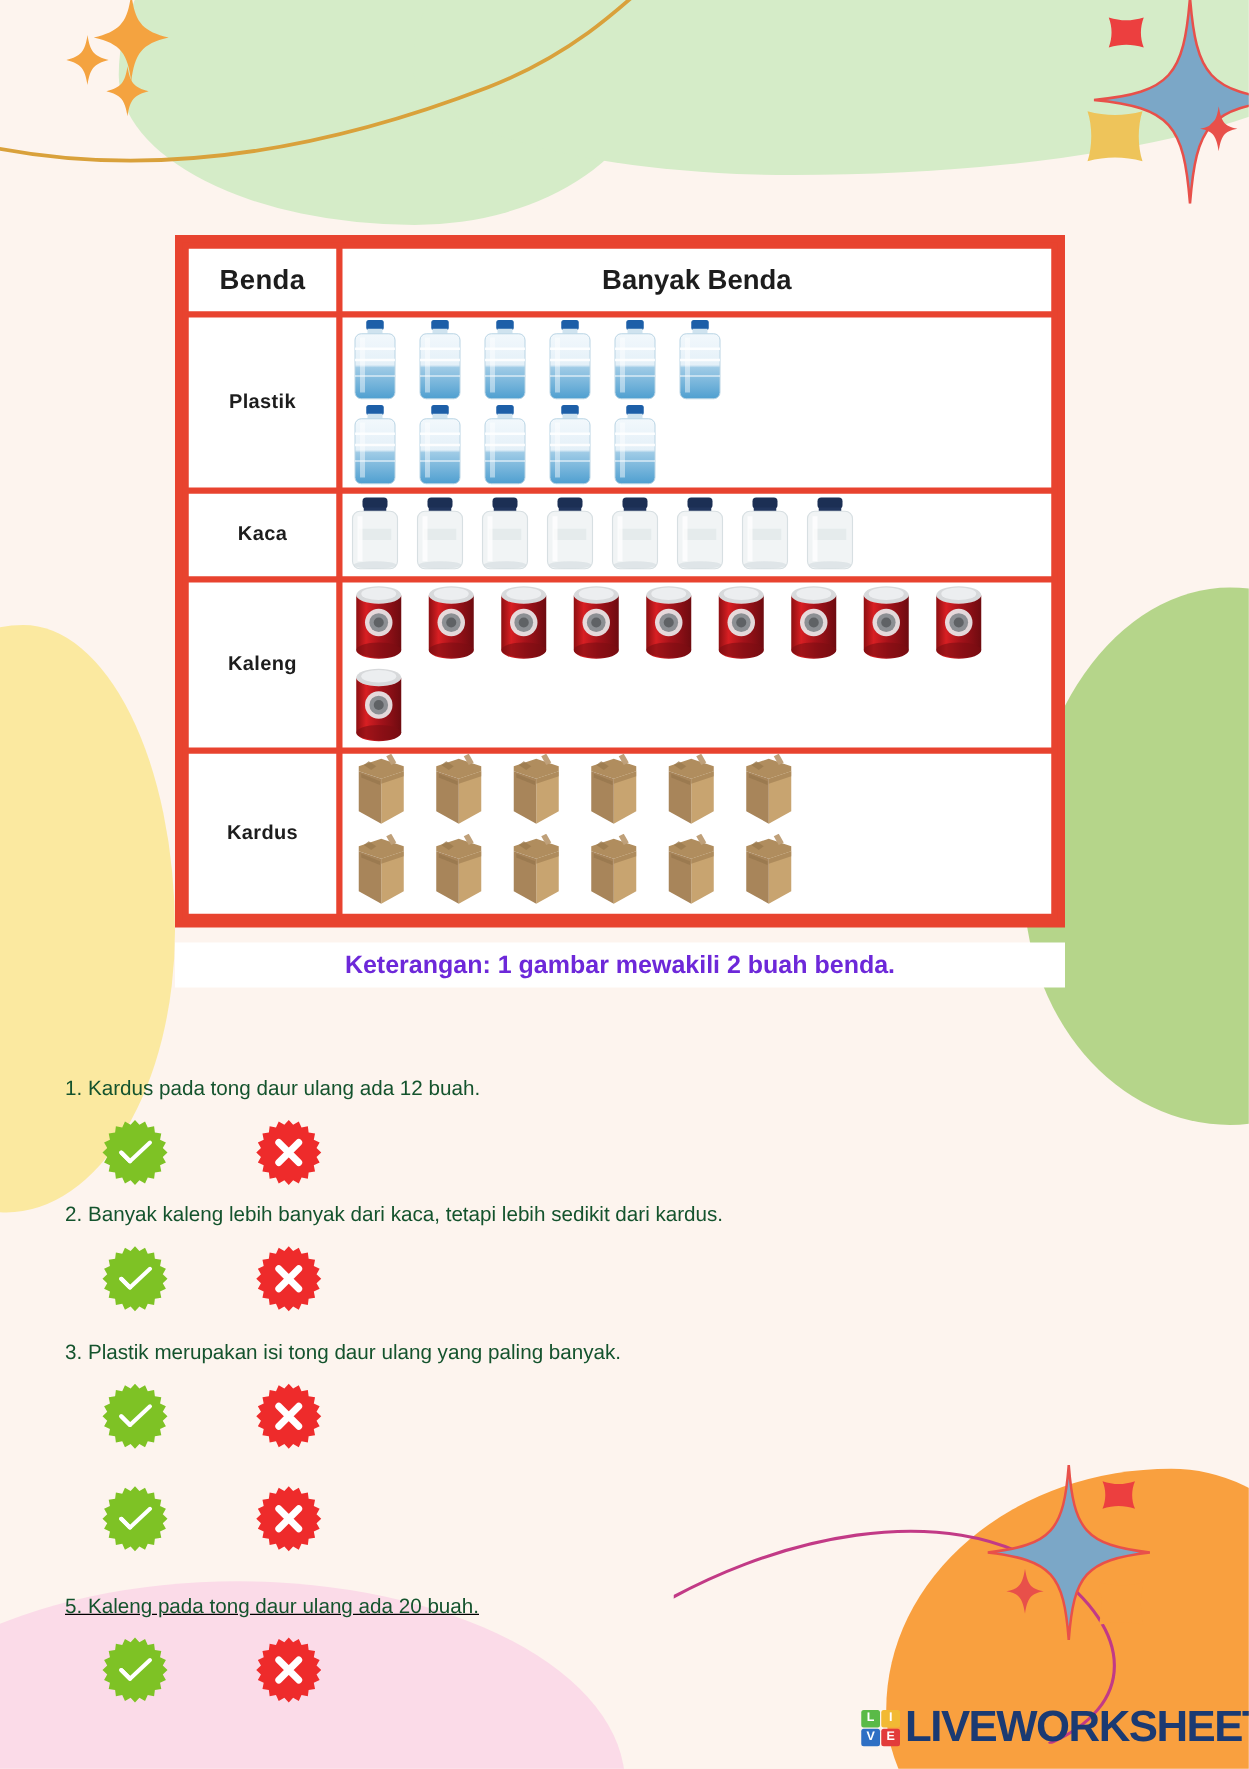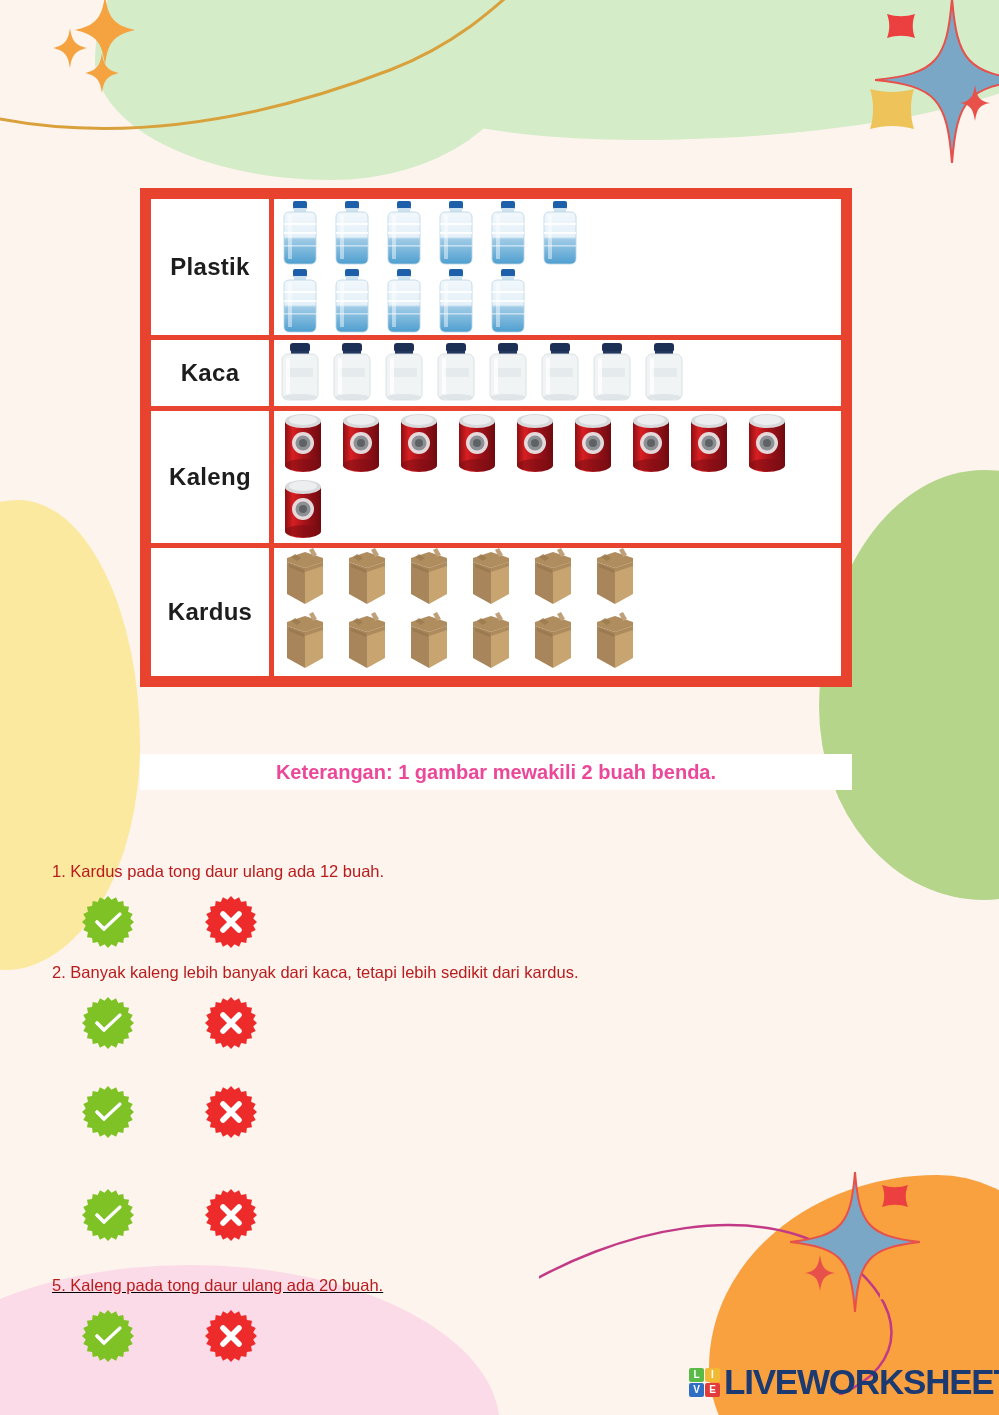--- a/index.html
+++ b/index.html
@@ -57,42 +57,42 @@
   }
 
   
   .table-wrap{
     position:absolute;left:140px;top:188px;width:712px;
     background:#e8432f;padding:6px;box-sizing:border-box;
   }
   .tbl{width:100%;border-collapse:separate;border-spacing:5px;background:#e8432f;}
   .tbl td{background:#ffffff;vertical-align:middle;padding:0;}
   .c-label{
-    width:118px;text-align:center;font-size:24px;font-weight:bold;color:#1d1d1d;
+    width:118px;text-align:center;font-size:16px;font-weight:bold;color:#1d1d1d;
     letter-spacing:0.3px;
   }
   .c-head{
     text-align:center;font-size:22px;font-weight:bold;color:#1d1d1d;height:50px;
   }
   .c-items{padding:6px 4px 6px 14px;}
   .row-items{display:flex;flex-wrap:wrap;align-items:flex-end;gap:0;}
 
   .caption{
     position:absolute;left:140px;top:754px;width:712px;height:36px;
     background:#ffffff;text-align:center;
-    font-size:20px;font-weight:bold;color:#ec4899;line-height:36px;
+    font-size:20px;font-weight:bold;color:#6d28d9;line-height:36px;
   }
 
   .instruction{
     position:absolute;left:52px;top:806px;width:900px;
     font-size:18.5px;font-weight:bold;font-style:italic;color:#121212;
   }
 
   .q-block{position:absolute;left:52px;width:900px;}
-  .q-text{font-size:16.5px;color:#b91c1c;line-height:1.3;}
+  .q-text{font-size:16.5px;color:#14532d;line-height:1.3;}
   .q-answers{margin-top:13px;display:flex;gap:69px;padding-left:29px;}
   .badge{width:54px;height:54px;position:relative;display:block;cursor:pointer;}
   .badge svg{display:block;width:54px;height:54px;}
 
   
   .logo{
     position:absolute;left:689px;top:1362px;display:flex;align-items:center;gap:4px;
   }
   .logo-grid{
     display:grid;grid-template-columns:15px 15px;grid-template-rows:14px 14px;gap:1px;
@@ -161,20 +161,24 @@
     <path d="M15,0 C17,12 19,16 30,18 C19,20 17,24 15,36 C13,24 11,20 0,18 C11,16 13,12 15,0 Z" fill="#e8504a"></path>
   </svg>
 </div>
 
 <div class="content">
 
 
   <div class="table-wrap">
     <table class="tbl">
       <tbody>
+          <tr>
+        <td class="c-label c-head">Benda</td>
+        <td class="c-head">Banyak Benda</td>
+      </tr>
 
       <tr>
         <td class="c-label">Plastik</td>
         <td class="c-items">
           <div class="row-items" id="row-plastik">
                 <span style="width: 52px; display: inline-flex; justify-content: center;">
                   <svg width="46" height="68" viewBox="0 0 46 68">
     <defs>
                       <linearGradient id="bg1" x1="0" y1="0" x2="0" y2="1">
       <stop offset="0%" stop-color="#f2f8fc"></stop>
@@ -851,20 +855,21 @@
           </span>
           <span class="badge">
             <svg viewBox="0 0 54 54">
     <path d="M27.00,1.00 L30.52,4.78 L35.03,2.27 L37.21,6.95 L42.28,5.97 L42.91,11.09 L48.03,11.72 L47.05,16.79 L51.73,18.97 L49.22,23.48 L53.00,27.00 L49.22,30.52 L51.73,35.03 L47.05,37.21 L48.03,42.28 L42.91,42.91 L42.28,48.03 L37.21,47.05 L35.03,51.73 L30.52,49.22 L27.00,53.00 L23.48,49.22 L18.97,51.73 L16.79,47.05 L11.72,48.03 L11.09,42.91 L5.97,42.28 L6.95,37.21 L2.27,35.03 L4.78,30.52 L1.00,27.00 L4.78,23.48 L2.27,18.97 L6.95,16.79 L5.97,11.72 L11.09,11.09 L11.72,5.97 L16.79,6.95 L18.97,2.27 L23.48,4.78 Z" fill="#ee2b2b"></path>
     <path d="M19,19 L35,35 M35,19 L19,35" fill="none" stroke="#ffffff" stroke-width="5.5" stroke-linecap="round"></path>
   </svg>
           </span>
         </div>
       </div>
       <div class="q-block" style="top: 1072px;">
+        <div class="q-text">3. Plastik merupakan isi tong daur ulang yang paling banyak.</div>
         <div class="q-answers">
           <span class="badge">
             <svg viewBox="0 0 54 54">
     <path d="M27.00,1.00 L30.52,4.78 L35.03,2.27 L37.21,6.95 L42.28,5.97 L42.91,11.09 L48.03,11.72 L47.05,16.79 L51.73,18.97 L49.22,23.48 L53.00,27.00 L49.22,30.52 L51.73,35.03 L47.05,37.21 L48.03,42.28 L42.91,42.91 L42.28,48.03 L37.21,47.05 L35.03,51.73 L30.52,49.22 L27.00,53.00 L23.48,49.22 L18.97,51.73 L16.79,47.05 L11.72,48.03 L11.09,42.91 L5.97,42.28 L6.95,37.21 L2.27,35.03 L4.78,30.52 L1.00,27.00 L4.78,23.48 L2.27,18.97 L6.95,16.79 L5.97,11.72 L11.09,11.09 L11.72,5.97 L16.79,6.95 L18.97,2.27 L23.48,4.78 Z" fill="#7ec225"></path>
     <path d="M16,27 L23,34 L39,19" fill="none" stroke="#ffffff" stroke-width="3.2" stroke-linecap="round" stroke-linejoin="round"></path>
     <path d="M16,27 L23,34" fill="none" stroke="#ffffff" stroke-width="3.2" stroke-linecap="round"></path>
   </svg>
           </span>
           <span class="badge">
             <svg viewBox="0 0 54 54">

